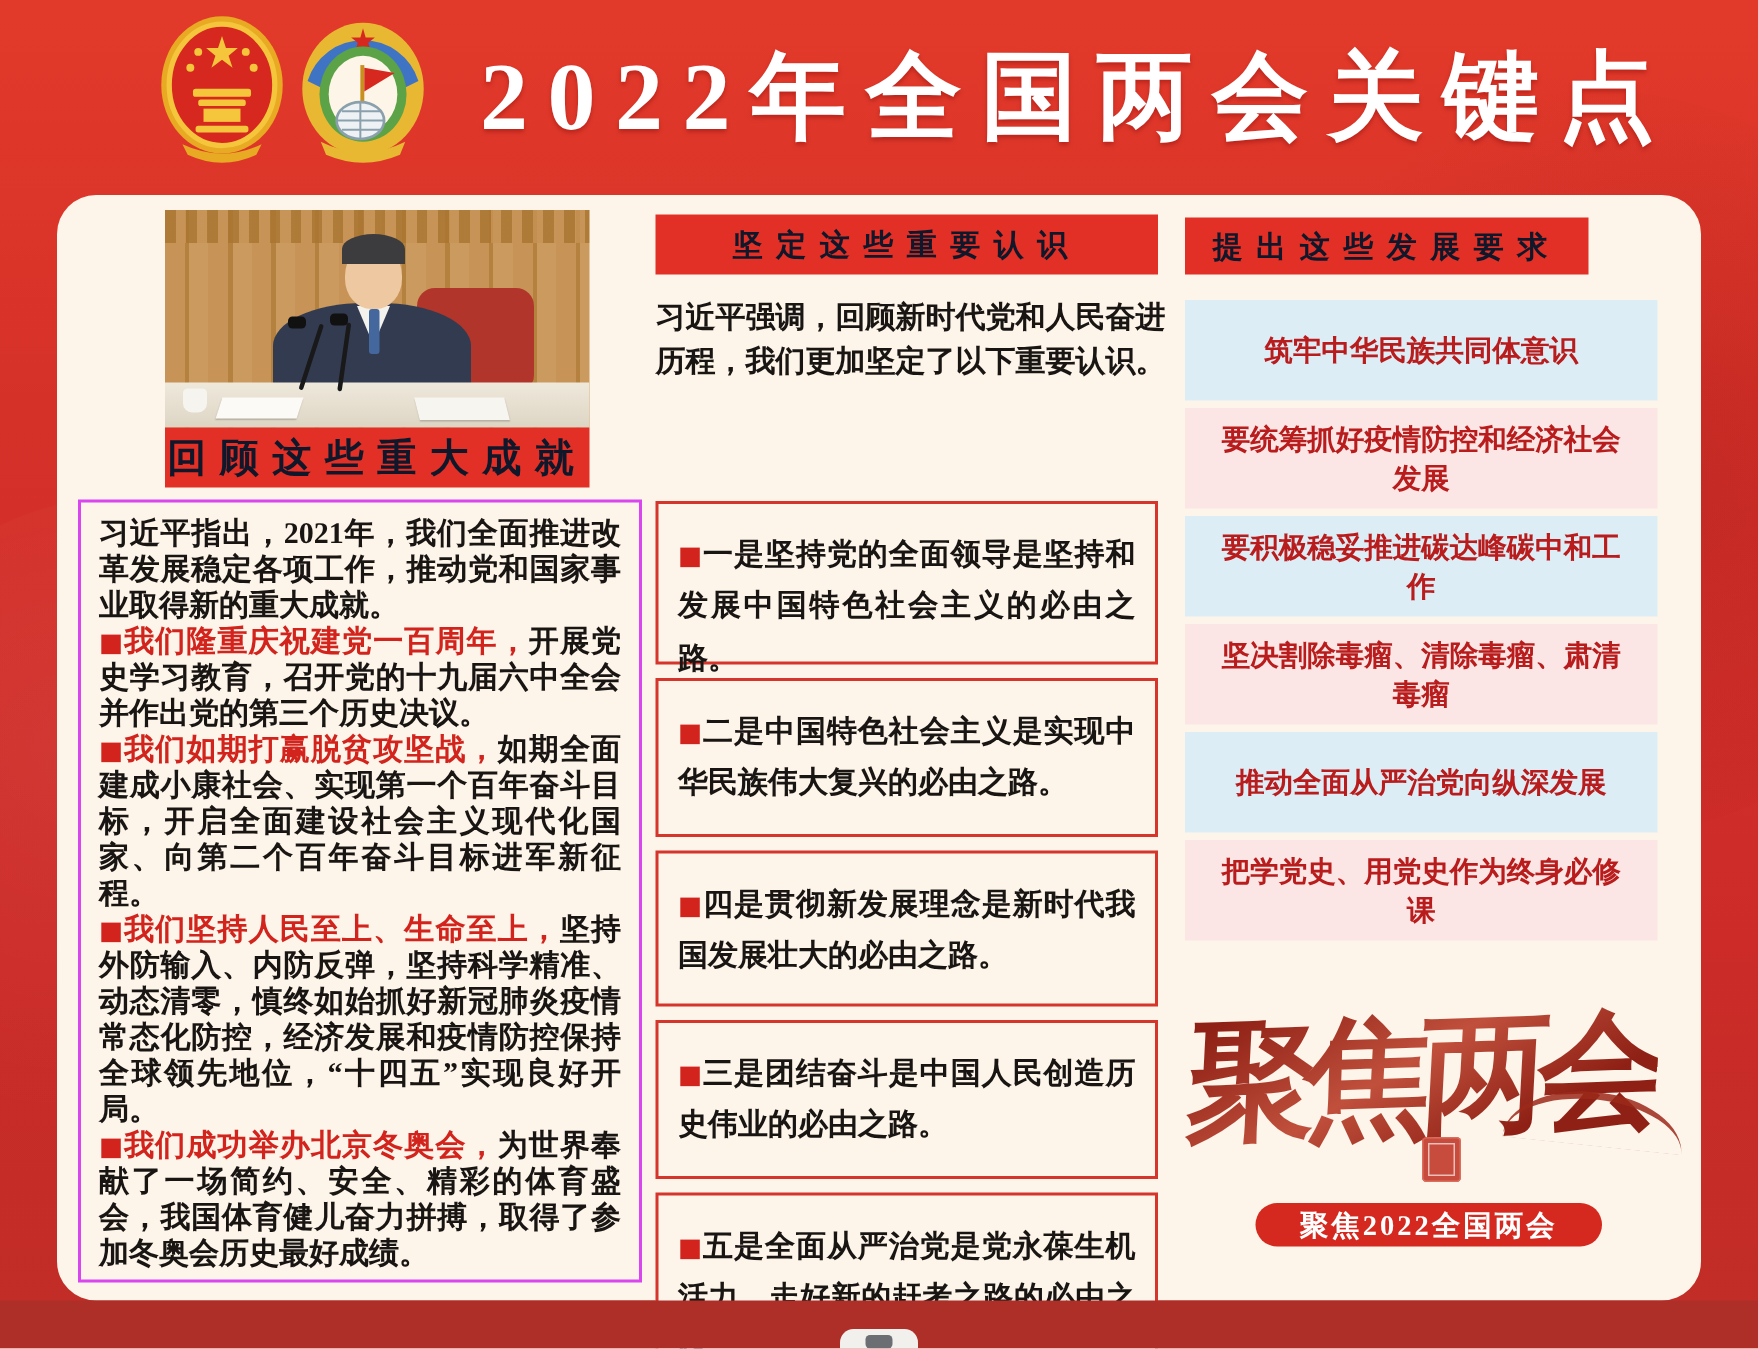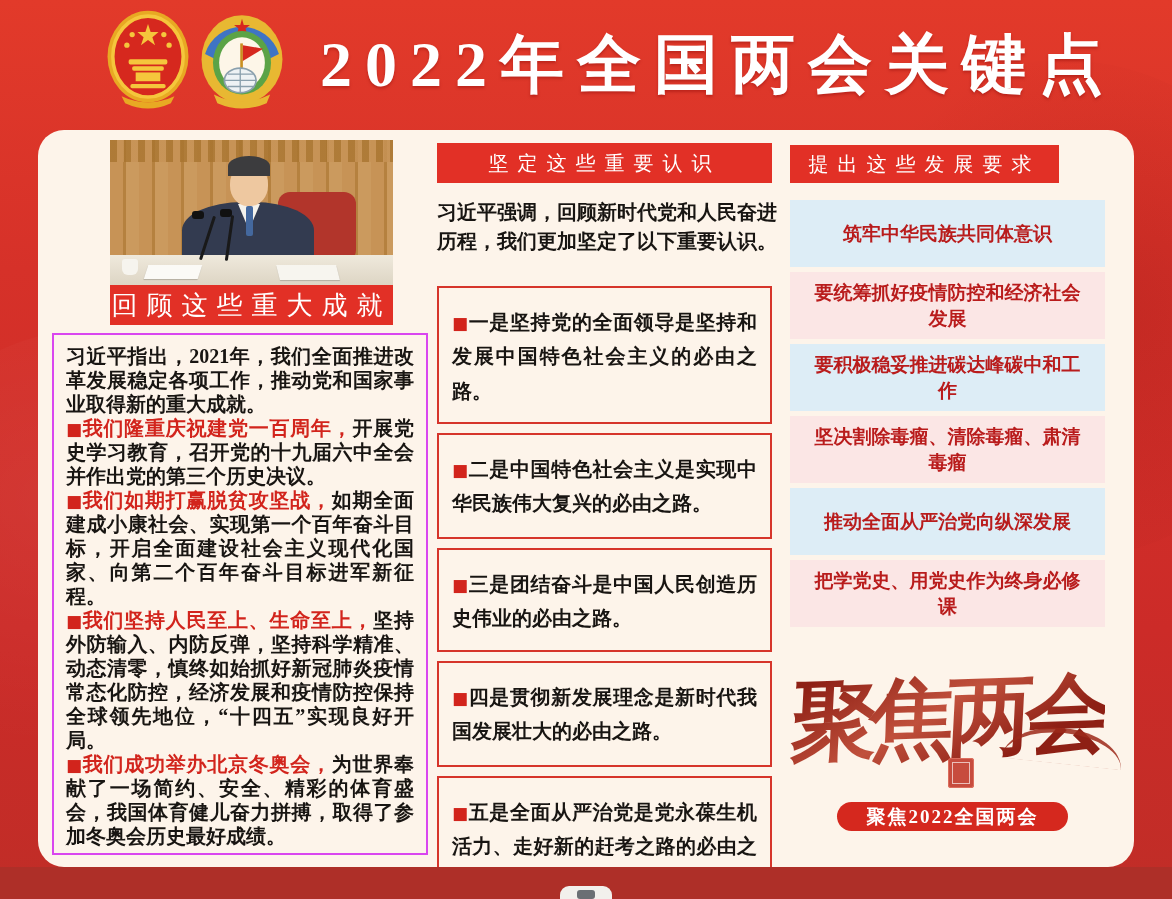--- a/index.html
+++ b/index.html
@@ -42,40 +42,40 @@
            background:linear-gradient(180deg,#efe9dc,#ddd5c4); }
   .photo .paper1 { position:absolute; left:36px; bottom:6px; width:54px; height:14px; background:#fbfaf6; transform:skewX(-18deg); box-shadow:0 1px 1px rgba(0,0,0,.2); }
   .photo .paper2 { position:absolute; left:168px; bottom:5px; width:60px; height:15px; background:#f7f5ef; transform:skewX(14deg); box-shadow:0 1px 1px rgba(0,0,0,.2); }
   .photo .mic1, .photo .mic2 { position:absolute; width:3px; height:46px; background:#191919; border-radius:2px; }
   .photo .mic1 { left:96px; bottom:24px; transform:rotate(18deg); }
   .photo .mic2 { left:118px; bottom:24px; transform:rotate(8deg); }
   .photo .michead1, .photo .michead2 { position:absolute; width:12px; height:8px; background:#111; border-radius:3px; }
   .photo .michead1 { left:82px; bottom:66px; } .photo .michead2 { left:110px; bottom:68px; }
   .photo .cup { position:absolute; left:12px; bottom:10px; width:16px; height:16px; background:#f6f4ee; border-radius:3px 3px 6px 6px; }
 
-  .section-banner { position:absolute; background:#e23026; color:#ffffff; font-weight:normal;
+  .section-banner { position:absolute; background:#e23026; color:#0f172a; font-weight:bold;
            display:flex; align-items:center; justify-content:center; letter-spacing:9px; }
   .banner-left { left:72px; top:155px; width:283px; height:40px; font-size:26px; }
   .banner-mid  { left:399px; top:13px;  width:335px; height:40px; font-size:20px; }
   .banner-right{ left:752px; top:15px;  width:269px; height:38px; font-size:20px; }
 
   .left-box { position:absolute; left:14px; top:203px; width:376px; height:522px;
            border:2px solid #d946ef; background:#fdf4ea; padding:9px 12px 0 12px;
            font-size:20px; line-height:1.2; color:#181512; text-align:justify; font-weight:600; }
   .left-box p { margin:0; }
   .hl { color:#d2241c; }
   .bullet { color:#d2241c; font-family:"DejaVu Sans",sans-serif; font-size:17px; }
 
   
   .mid-intro { position:absolute; left:399px; top:68px; width:340px; font-size:20px; line-height:1.47;
            color:#181512; font-weight:600; text-align:justify; }
   .mid-boxes { position:absolute; left:399px; top:156px; width:335px; display:flex; flex-direction:column; gap:9px; }
   .mid-box { border:2px solid #d6352b; background:#fdf4ea; padding:17px 13px 0 13px;
            font-size:20px; line-height:1.72; color:#181512; font-weight:600; text-align:justify; }
-  .mid-box:nth-child(1){ height:138px; } .mid-box:nth-child(2){ height:106px; }
+  .mid-box:nth-child(1){ height:109px;margin-top:48px; } .mid-box:nth-child(2){ height:106px; }
   .mid-box:nth-child(3){ height:104px; } .mid-box:nth-child(4){ height:106px; }
   .mid-box:nth-child(5){ height:107px; }
 
   
   .right-items { position:absolute; left:752px; top:70px; width:315px; display:flex; flex-direction:column; gap:5px; }
   .right-item { height:67px; display:flex; align-items:center; justify-content:center;
            font-size:19px; color:#b91c1c; font-weight:600; text-align:center; padding:0 20px; }
   .tone-blue { background:#ddedf6; } .tone-pink { background:#fbe6e5; }
 
   .calli-wrap { position:absolute; left:752px; top:520px; width:315px; height:150px; }
@@ -170,22 +170,22 @@
       <p><span class="bullet">■</span><span class="hl">我们如期打赢脱贫攻坚战，</span><span>如期全面建成小康社会、实现第一个百年奋斗目标，开启全面建设社会主义现代化国家、向第二个百年奋斗目标进军新征程。</span></p>
       <p><span class="bullet">■</span><span class="hl">我们坚持人民至上、生命至上，</span><span>坚持外防输入、内防反弹，坚持科学精准、动态清零，慎终如始抓好新冠肺炎疫情常态化防控，经济发展和疫情防控保持全球领先地位，“十四五”实现良好开局。</span></p>
       <p><span class="bullet">■</span><span class="hl">我们成功举办北京冬奥会，</span><span>为世界奉献了一场简约、安全、精彩的体育盛会，我国体育健儿奋力拼搏，取得了参加冬奥会历史最好成绩。</span></p>
     </div>
 
     <div class="section-banner banner-mid">坚定这些重要认识</div>
     <div class="mid-intro">习近平强调，回顾新时代党和人民奋进历程，我们更加坚定了以下重要认识。</div>
     <div class="mid-boxes">
       <div class="mid-box"><span class="bullet">■</span><span>一是坚持党的全面领导是坚持和发展中国特色社会主义的必由之路。</span></div>
       <div class="mid-box"><span class="bullet">■</span><span>二是中国特色社会主义是实现中华民族伟大复兴的必由之路。</span></div>
+      <div class="mid-box"><span class="bullet">■</span><span>四是贯彻新发展理念是新时代我国发展壮大的必由之路。</span></div>
       <div class="mid-box"><span class="bullet">■</span><span>三是团结奋斗是中国人民创造历史伟业的必由之路。</span></div>
-      <div class="mid-box"><span class="bullet">■</span><span>四是贯彻新发展理念是新时代我国发展壮大的必由之路。</span></div>
       <div class="mid-box"><span class="bullet">■</span><span>五是全面从严治党是党永葆生机活力、走好新的赶考之路的必由之路。</span></div>
     </div>
 
     <div class="section-banner banner-right">提出这些发展要求</div>
     <div class="right-items">
       <div class="right-item tone-blue">筑牢中华民族共同体意识</div>
       <div class="right-item tone-pink">要统筹抓好疫情防控和经济社会发展</div>
       <div class="right-item tone-blue">要积极稳妥推进碳达峰碳中和工作</div>
       <div class="right-item tone-pink">坚决割除毒瘤、清除毒瘤、肃清毒瘤</div>
       <div class="right-item tone-blue">推动全面从严治党向纵深发展</div>

